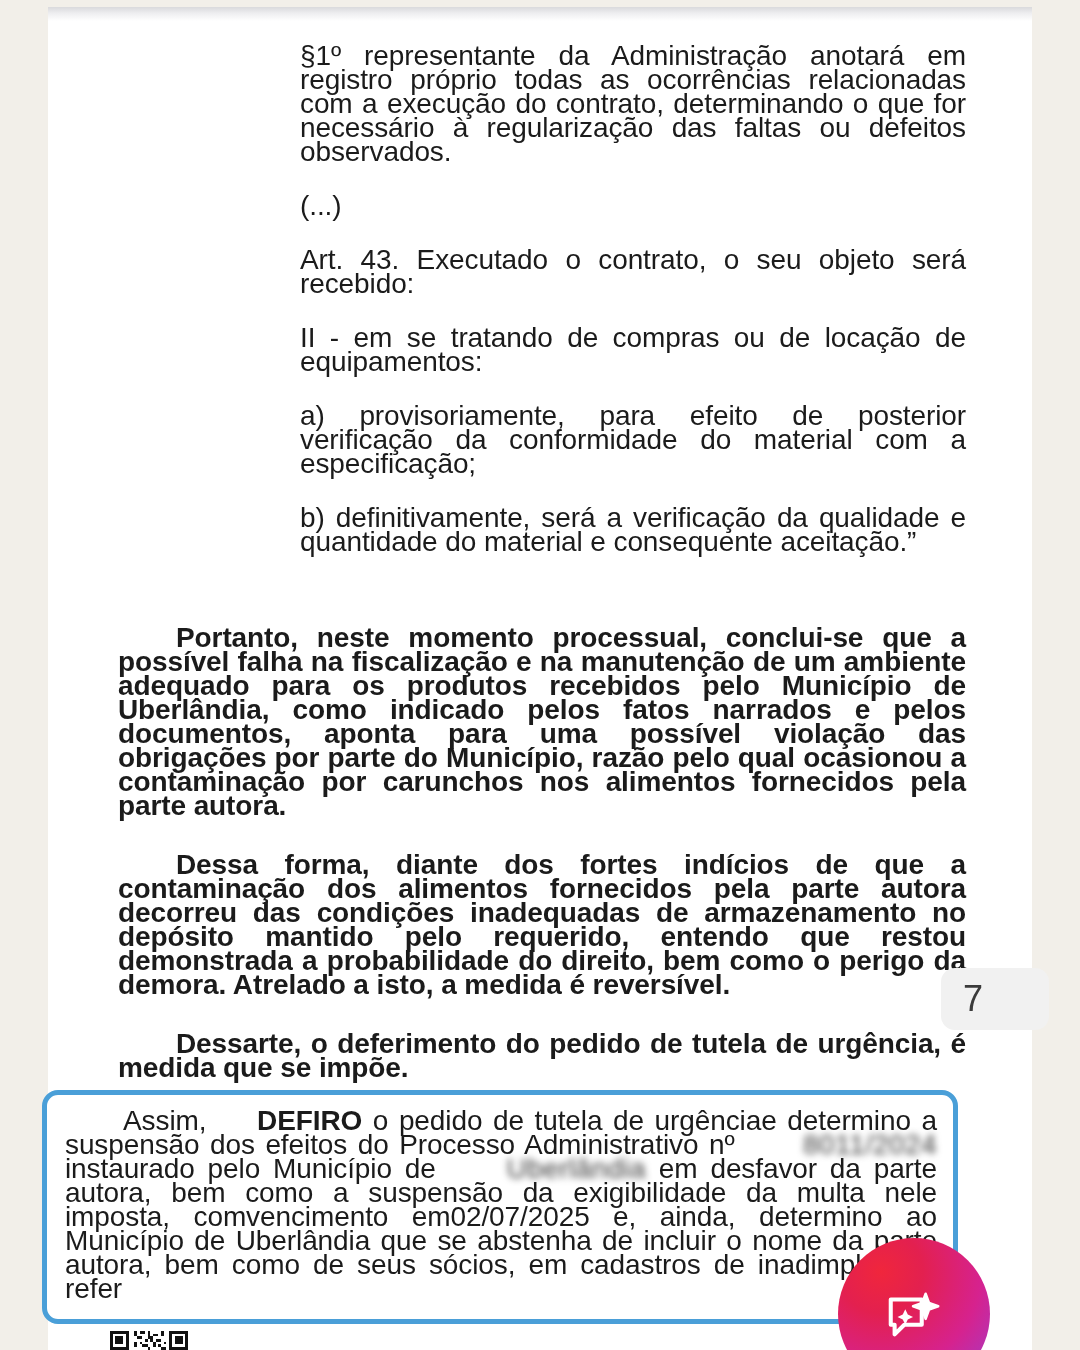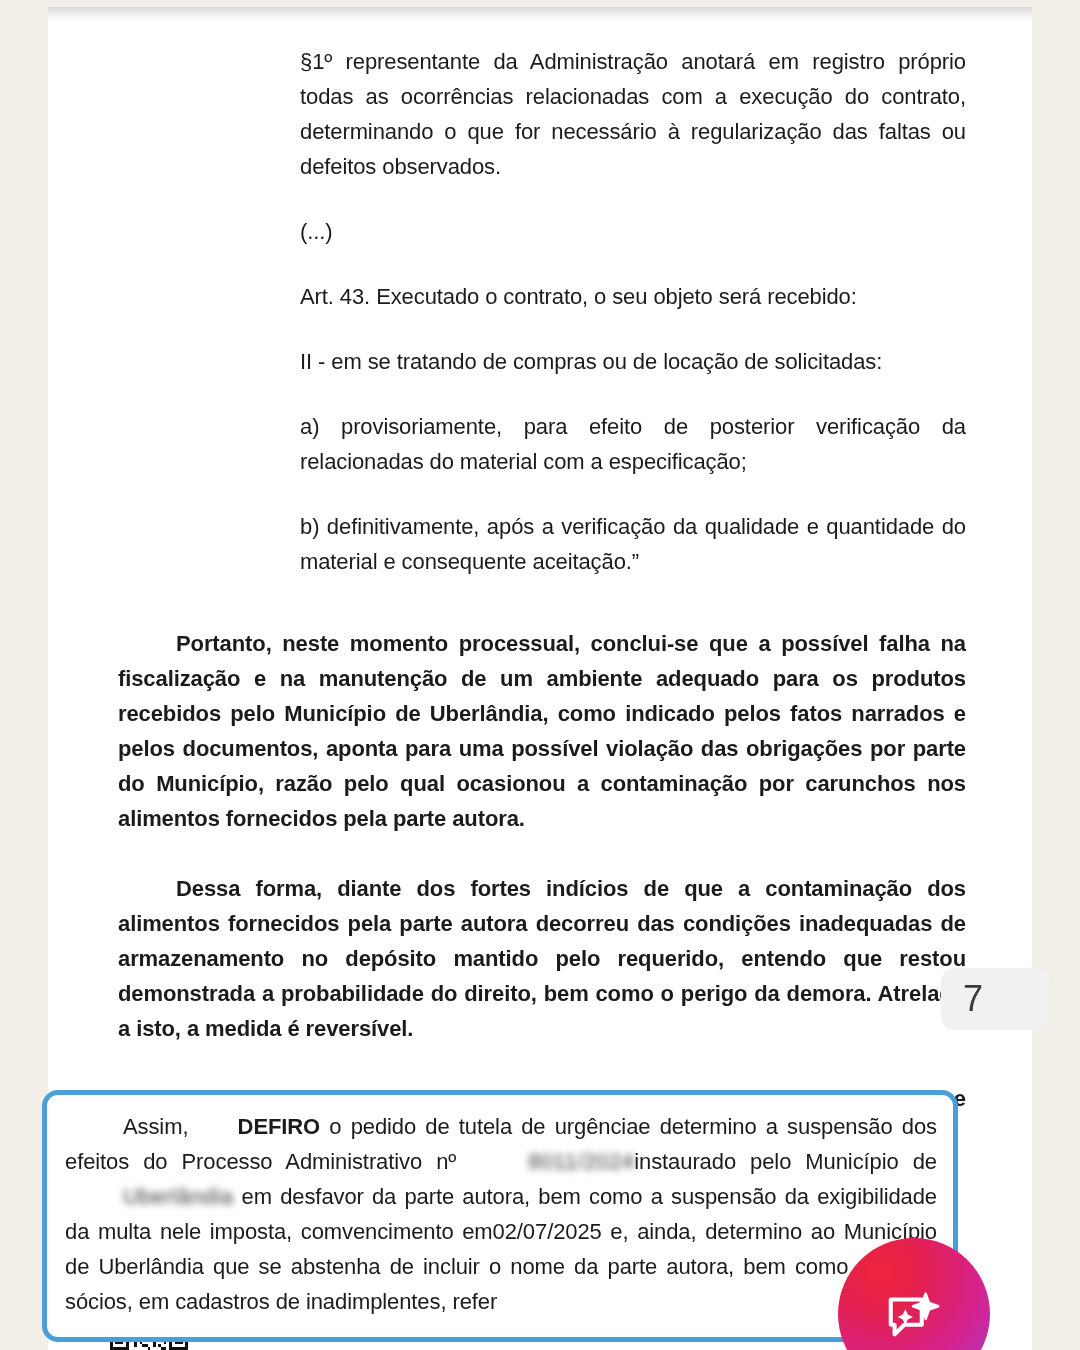--- a/index.html
+++ b/index.html
@@ -49,22 +49,22 @@
     top: 0;
     width: 984px;
     height: 1350px;
     background: #ffffff;
     z-index: 2;
   }
 
   
   .doc-text {
     color: #1b1b1b;
-    font-size: 22px;
-    line-height: 35px;
+    font-size: 28px;
+    line-height: 24px;
     text-align: justify;
     text-justify: inter-word;
     letter-spacing: -0.1px;
   }
 
   
   #quote-block {
     position: absolute;
     left: 252px;
     top: 44px;
@@ -177,23 +177,23 @@
 
   <div id="top-strip"></div>
   <div id="top-shadow"></div>
 
   <div id="page">
 
     <div id="quote-block" class="doc-text">
       <p>§1º representante da Administração anotará em registro próprio todas as ocorrências relacionadas com a execução do contrato, determinando o que for necessário à regularização das faltas ou defeitos observados.</p>
       <p>(...)</p>
       <p>Art. 43. Executado o contrato, o seu objeto será recebido:</p>
-      <p>II - em se tratando de compras ou de locação de solicitadas:</p>
-      <p>a) provisoriamente, para efeito de posterior verificação da relacionadas do material com a especificação;</p>
-      <p>b) definitivamente, após a verificação da qualidade e quantidade do material e consequente aceitação.”</p>
+      <p>II - em se tratando de compras ou de locação de equipamentos:</p>
+      <p>a) provisoriamente, para efeito de posterior verificação da conformidade do material com a especificação;</p>
+      <p>b) definitivamente, será a verificação da qualidade e quantidade do material e consequente aceitação.”</p>
     </div>
 
     <div id="body-block" class="doc-text">
       <p>Portanto, neste momento processual, conclui-se que a possível falha na fiscalização e na manutenção de um ambiente adequado para os produtos recebidos pelo Município de Uberlândia, como indicado pelos fatos narrados e pelos documentos, aponta para uma possível violação das obrigações por parte do Município, razão pelo qual ocasionou a contaminação por carunchos nos alimentos fornecidos pela parte autora.</p>
       <p>Dessa forma, diante dos fortes indícios de que a contaminação dos alimentos fornecidos pela parte autora decorreu das condições inadequadas de armazenamento no depósito mantido pelo requerido, entendo que restou demonstrada a probabilidade do direito, bem como o perigo da demora. Atrelado a isto, a medida é reversível.</p>
       <p>Dessarte, o deferimento do pedido de tutela de urgência, é medida que se impõe.</p>
     </div>
 
     <div id="qr-code">
       <svg viewBox="0 0 29 29" width="78" height="78" shape-rendering="crispEdges" aria-hidden="true">

